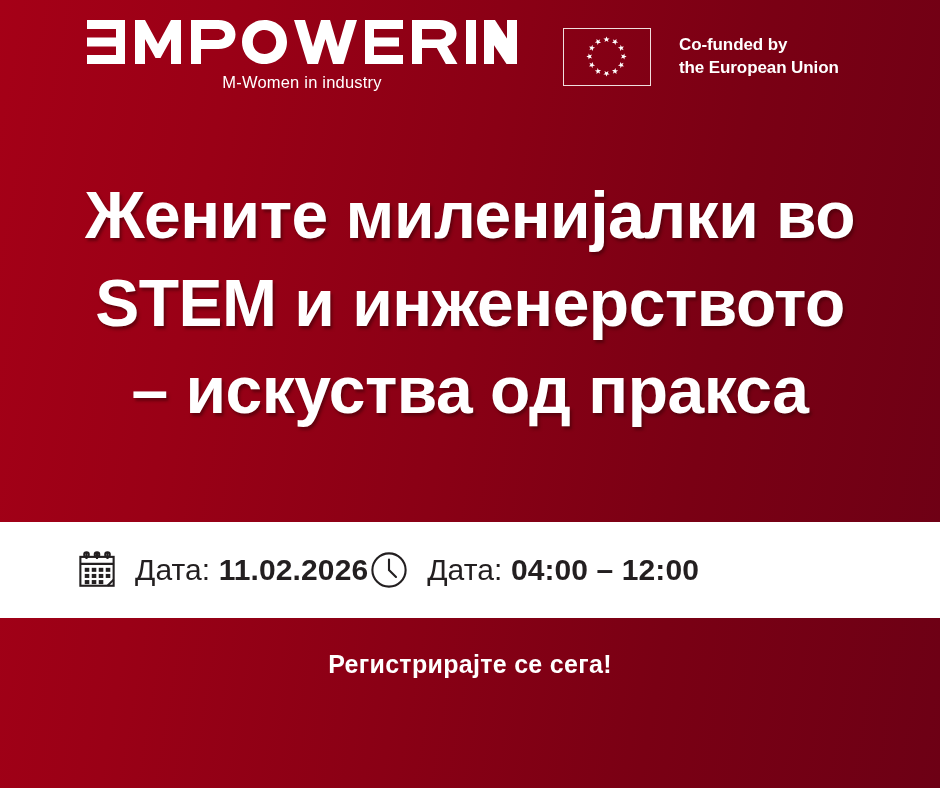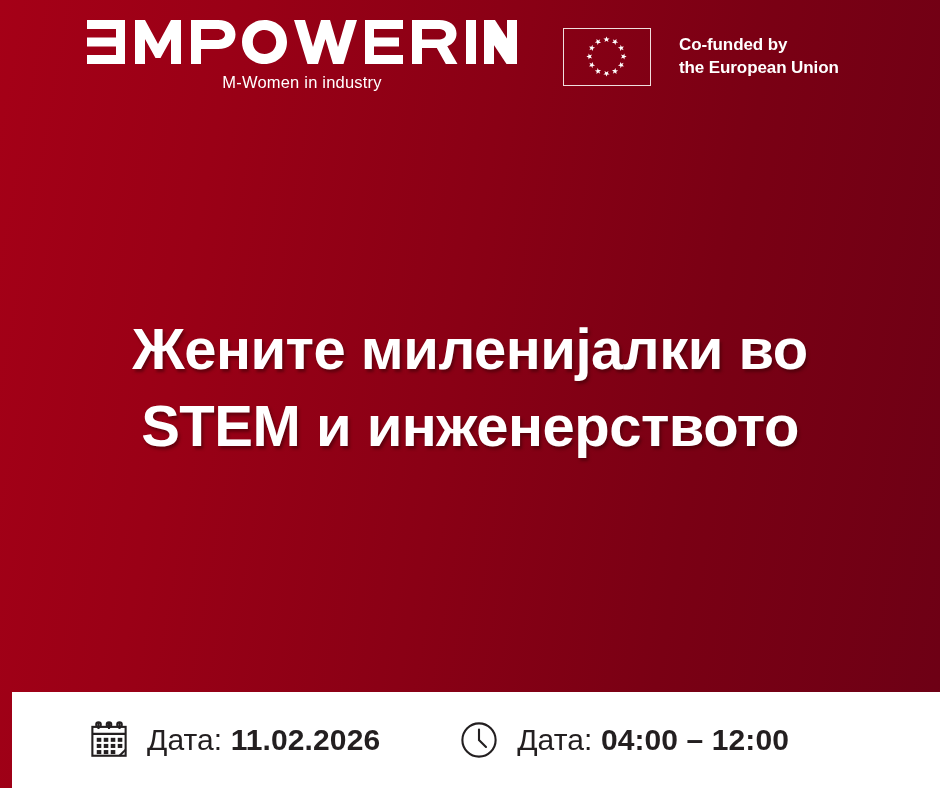--- a/index.html
+++ b/index.html
@@ -66,39 +66,37 @@
   
   .title-area {
     flex:1 1 auto;
     display:flex; flex-direction:column;
     align-items:center; justify-content:center;
     padding-bottom:34px;
   }
   .title-line {
     color:#ffffff;
     font-weight:700;
-    font-size:58px;
+    font-size:66px;
     line-height:1.32;
     letter-spacing:-0.5px;
     text-align:center;
     white-space:nowrap;
     text-shadow:2px 3px 3px rgba(60,0,8,0.55);
   }
 
   
   .info-bar {
     flex:0 0 96px;
     height:96px;
     background:#ffffff;
     display:flex;
     align-items:center;
     justify-content:flex-start;
     padding-left:76px;
-    gap:78px;
-    margin-left:12px;
   }
   .info-item {
     display:flex; align-items:center; gap:17px;
   }
   .info-icon { width:42px; height:42px; display:block; flex:0 0 42px; }
   .info-text {
     font-size:30px;
     color:#231f20;
     font-weight:400;
     white-space:nowrap;
@@ -214,20 +212,21 @@
         <div>Co-funded by</div>
         <div>the European Union</div>
       </div>
     </div>
 
   </div>
 
   <div class="title-area">
     <div class="title-line">Жените миленијалки во</div>
     <div class="title-line">STEM и инженерството</div>
+    <div class="title-line">– искуства од пракса</div>
   </div>
 
   <div class="info-bar">
 
     <div class="info-item">
       <svg class="info-icon" viewBox="0 0 48 48">
         <g fill="none" stroke="#231f20" stroke-width="2.4">
           <rect x="5" y="9" width="38" height="33"></rect>
           <path d="M5 17 H43"></path>
           <path d="M12 4.5 v7 M24 4.5 v7 M36 4.5 v7"></path>
@@ -262,14 +261,17 @@
           <path d="M24 12 V24 L32 32"></path>
         </g>
       </svg>
       <div class="info-text">
         <span>Дата: </span><b>04:00 – 12:00</b>
       </div>
     </div>
 
   </div>
 
+  <div class="cta-bar">
+    <div class="cta-text">Регистрирајте се сега!</div>
+  </div>
 
 </div>
 
 </body></html>

